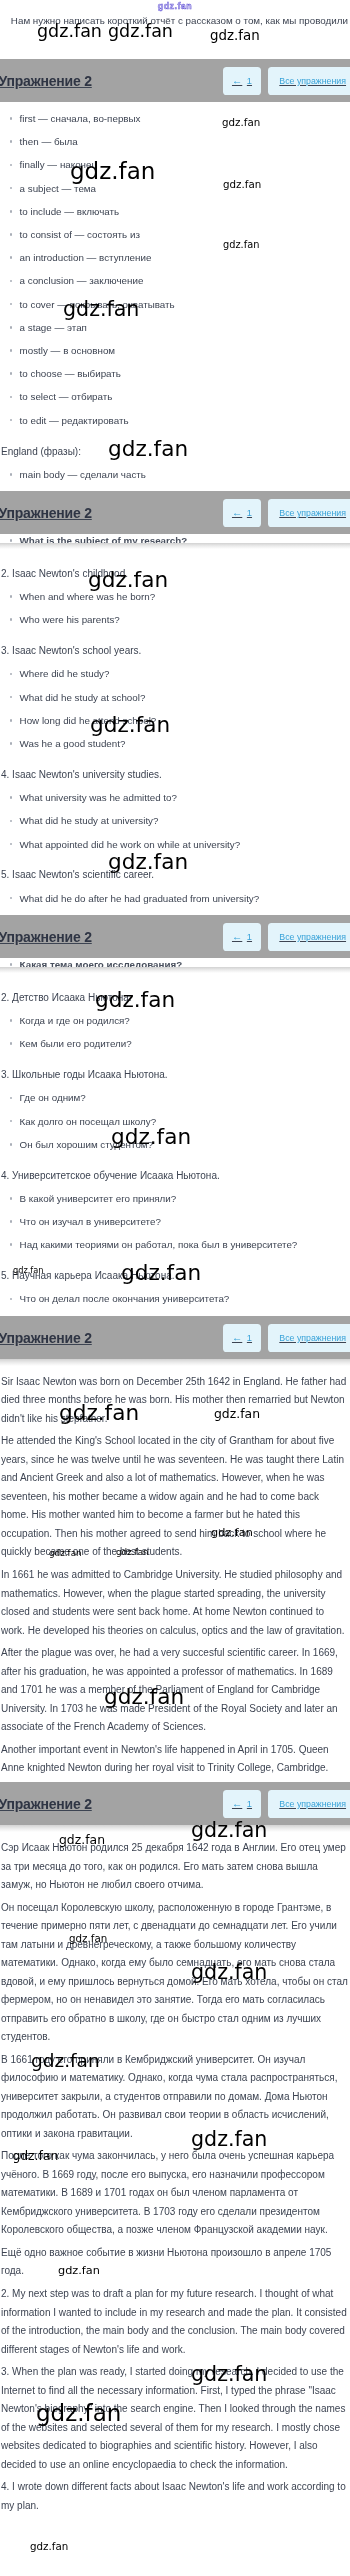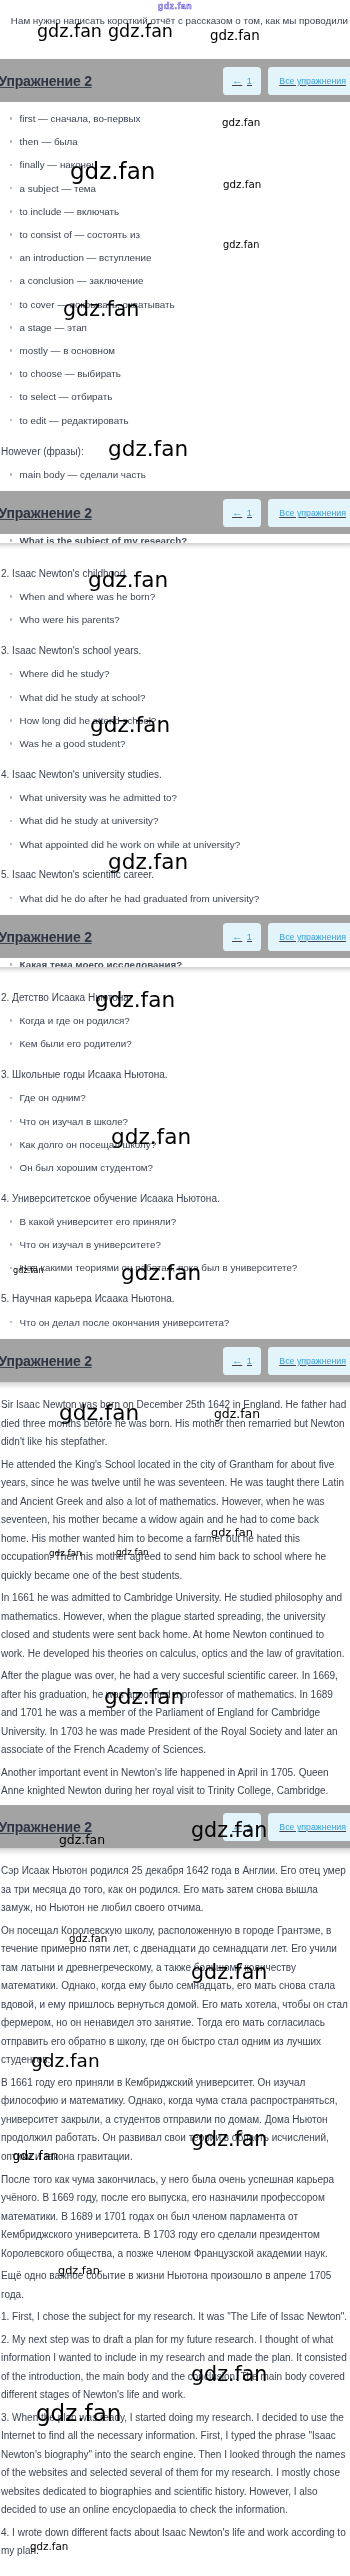--- a/index.html
+++ b/index.html
@@ -73,21 +73,21 @@
       <div class="row"><span class="dot"></span><span>to include — включать</span></div>
       <div class="row"><span class="dot"></span><span>to consist of — состоять из</span></div>
       <div class="row"><span class="dot"></span><span>an introduction — вступление</span></div>
       <div class="row"><span class="dot"></span><span>a conclusion — заключение</span></div>
       <div class="row"><span class="dot"></span><span>to cover — покрывать, охватывать</span></div>
       <div class="row"><span class="dot"></span><span>a stage — этап</span></div>
       <div class="row"><span class="dot"></span><span>mostly — в основном</span></div>
       <div class="row"><span class="dot"></span><span>to choose — выбирать</span></div>
       <div class="row"><span class="dot"></span><span>to select — отбирать</span></div>
       <div class="row"><span class="dot"></span><span>to edit — редактировать</span></div>
-      <p class="qa-title">However (фразы):</p>
+      <p class="qa-title">England (фразы):</p>
       <div class="row"><span class="dot"></span><span>main body — сделали часть</span></div>
       <div class="exheader">
         <h2 class="extitle">Упражнение 2</h2>
         <div class="hbtns">
           <div class="btn btn-back">
             <span class="arr">←</span>
             <span>1</span>
           </div>
           <div class="btn btn-all">Все упражнения</div>
         </div>
@@ -122,21 +122,20 @@
       </div>
       <div class="cliprow">
         <div class="row"><span class="dot"></span><span>Какая тема моего исследования?</span></div>
       </div>
       <div class="divider overclip"></div>
       <p class="qa-title">2. Детство Исаака Ньютона.</p>
       <div class="row"><span class="dot"></span><span>Когда и где он родился?</span></div>
       <div class="row"><span class="dot"></span><span>Кем были его родители?</span></div>
       <p class="qa-title">3. Школьные годы Исаака Ньютона.</p>
       <div class="row"><span class="dot"></span><span>Где он одним?</span></div>
-      <div class="row"><span class="dot"></span><span>Что он изучал в школе?</span></div>
       <div class="row"><span class="dot"></span><span>Как долго он посещал школу?</span></div>
       <div class="row"><span class="dot"></span><span>Он был хорошим студентом?</span></div>
       <p class="qa-title">4. Университетское обучение Исаака Ньютона.</p>
       <div class="row"><span class="dot"></span><span>В какой университет его приняли?</span></div>
       <div class="row"><span class="dot"></span><span>Что он изучал в университете?</span></div>
       <div class="row"><span class="dot"></span><span>Над какими теориями он работал, пока был в университете?</span></div>
       <p class="qa-title">5. Научная карьера Исаака Ньютона.</p>
       <div class="row"><span class="dot"></span><span>Что он делал после окончания университета?</span></div>
       <div class="exheader">
         <h2 class="extitle">Упражнение 2</h2>
@@ -163,21 +162,20 @@
           </div>
           <div class="btn btn-all">Все упражнения</div>
         </div>
       </div>
       <div class="divider"></div>
       <p class="para">Сэр Исаак Ньютон родился 25 декабря 1642 года в Англии. Его отец умер за три месяца до того, как он родился. Его мать затем снова вышла замуж, но Ньютон не любил своего отчима.</p>
       <p class="para">Он посещал Королевскую школу, расположенную в городе Грантэме, в течение примерно пяти лет, с двенадцати до семнадцати лет. Его учили там латыни и древнегреческому, а также большому количеству математики. Однако, когда ему было семнадцать, его мать снова стала вдовой, и ему пришлось вернуться домой. Его мать хотела, чтобы он стал фермером, но он ненавидел это занятие. Тогда его мать согласилась отправить его обратно в школу, где он быстро стал одним из лучших студентов.</p>
       <p class="para">В 1661 году его приняли в Кембриджский университет. Он изучал философию и математику. Однако, когда чума стала распространяться, университет закрыли, а студентов отправили по домам. Дома Ньютон продолжил работать. Он развивал свои теории в область исчислений, оптики и закона гравитации.</p>
       <p class="para">После того как чума закончилась, у него была очень успешная карьера учёного. В 1669 году, после его выпуска, его назначили профессором математики. В 1689 и 1701 годах он был членом парламента от Кембриджского университета. В 1703 году его сделали президентом Королевского общества, а позже членом Французской академии наук.</p>
       <p class="para">Ещё одно важное событие в жизни Ньютона произошло в апреле 1705 года.</p>
-      <p class="para">1. First, I chose the subject for my research. It was "The Life of Issac Newton".</p>
       <p class="para">2. My next step was to draft a plan for my future research. I thought of what information I wanted to include in my research and made the plan. It consisted of the introduction, the main body and the conclusion. The main body covered different stages of Newton's life and work.</p>
       <p class="para">3. When the plan was ready, I started doing my research. I decided to use the Internet to find all the necessary information. First, I typed the phrase "Isaac Newton's biography" into the search engine. Then I looked through the names of the websites and selected several of them for my research. I mostly chose websites dedicated to biographies and scientific history. However, I also decided to use an online encyclopaedia to check the information.</p>
       <p class="para">4. I wrote down different facts about Isaac Newton's life and work according to my plan.</p>
     </div>
 
   <div id="wmlayer">
       <span class="wm" style="left: 37px; top: 23px; font-size: 17.5px;">gdz.fan</span>
       <span class="wm" style="left: 108px; top: 23px; font-size: 17.5px;">gdz.fan</span>
       <span class="wm" style="left: 210px; top: 29px; font-size: 13.4px;">gdz.fan</span>
       <span class="wm" style="left: 222px; top: 117px; font-size: 10.3px;">gdz.fan</span>

